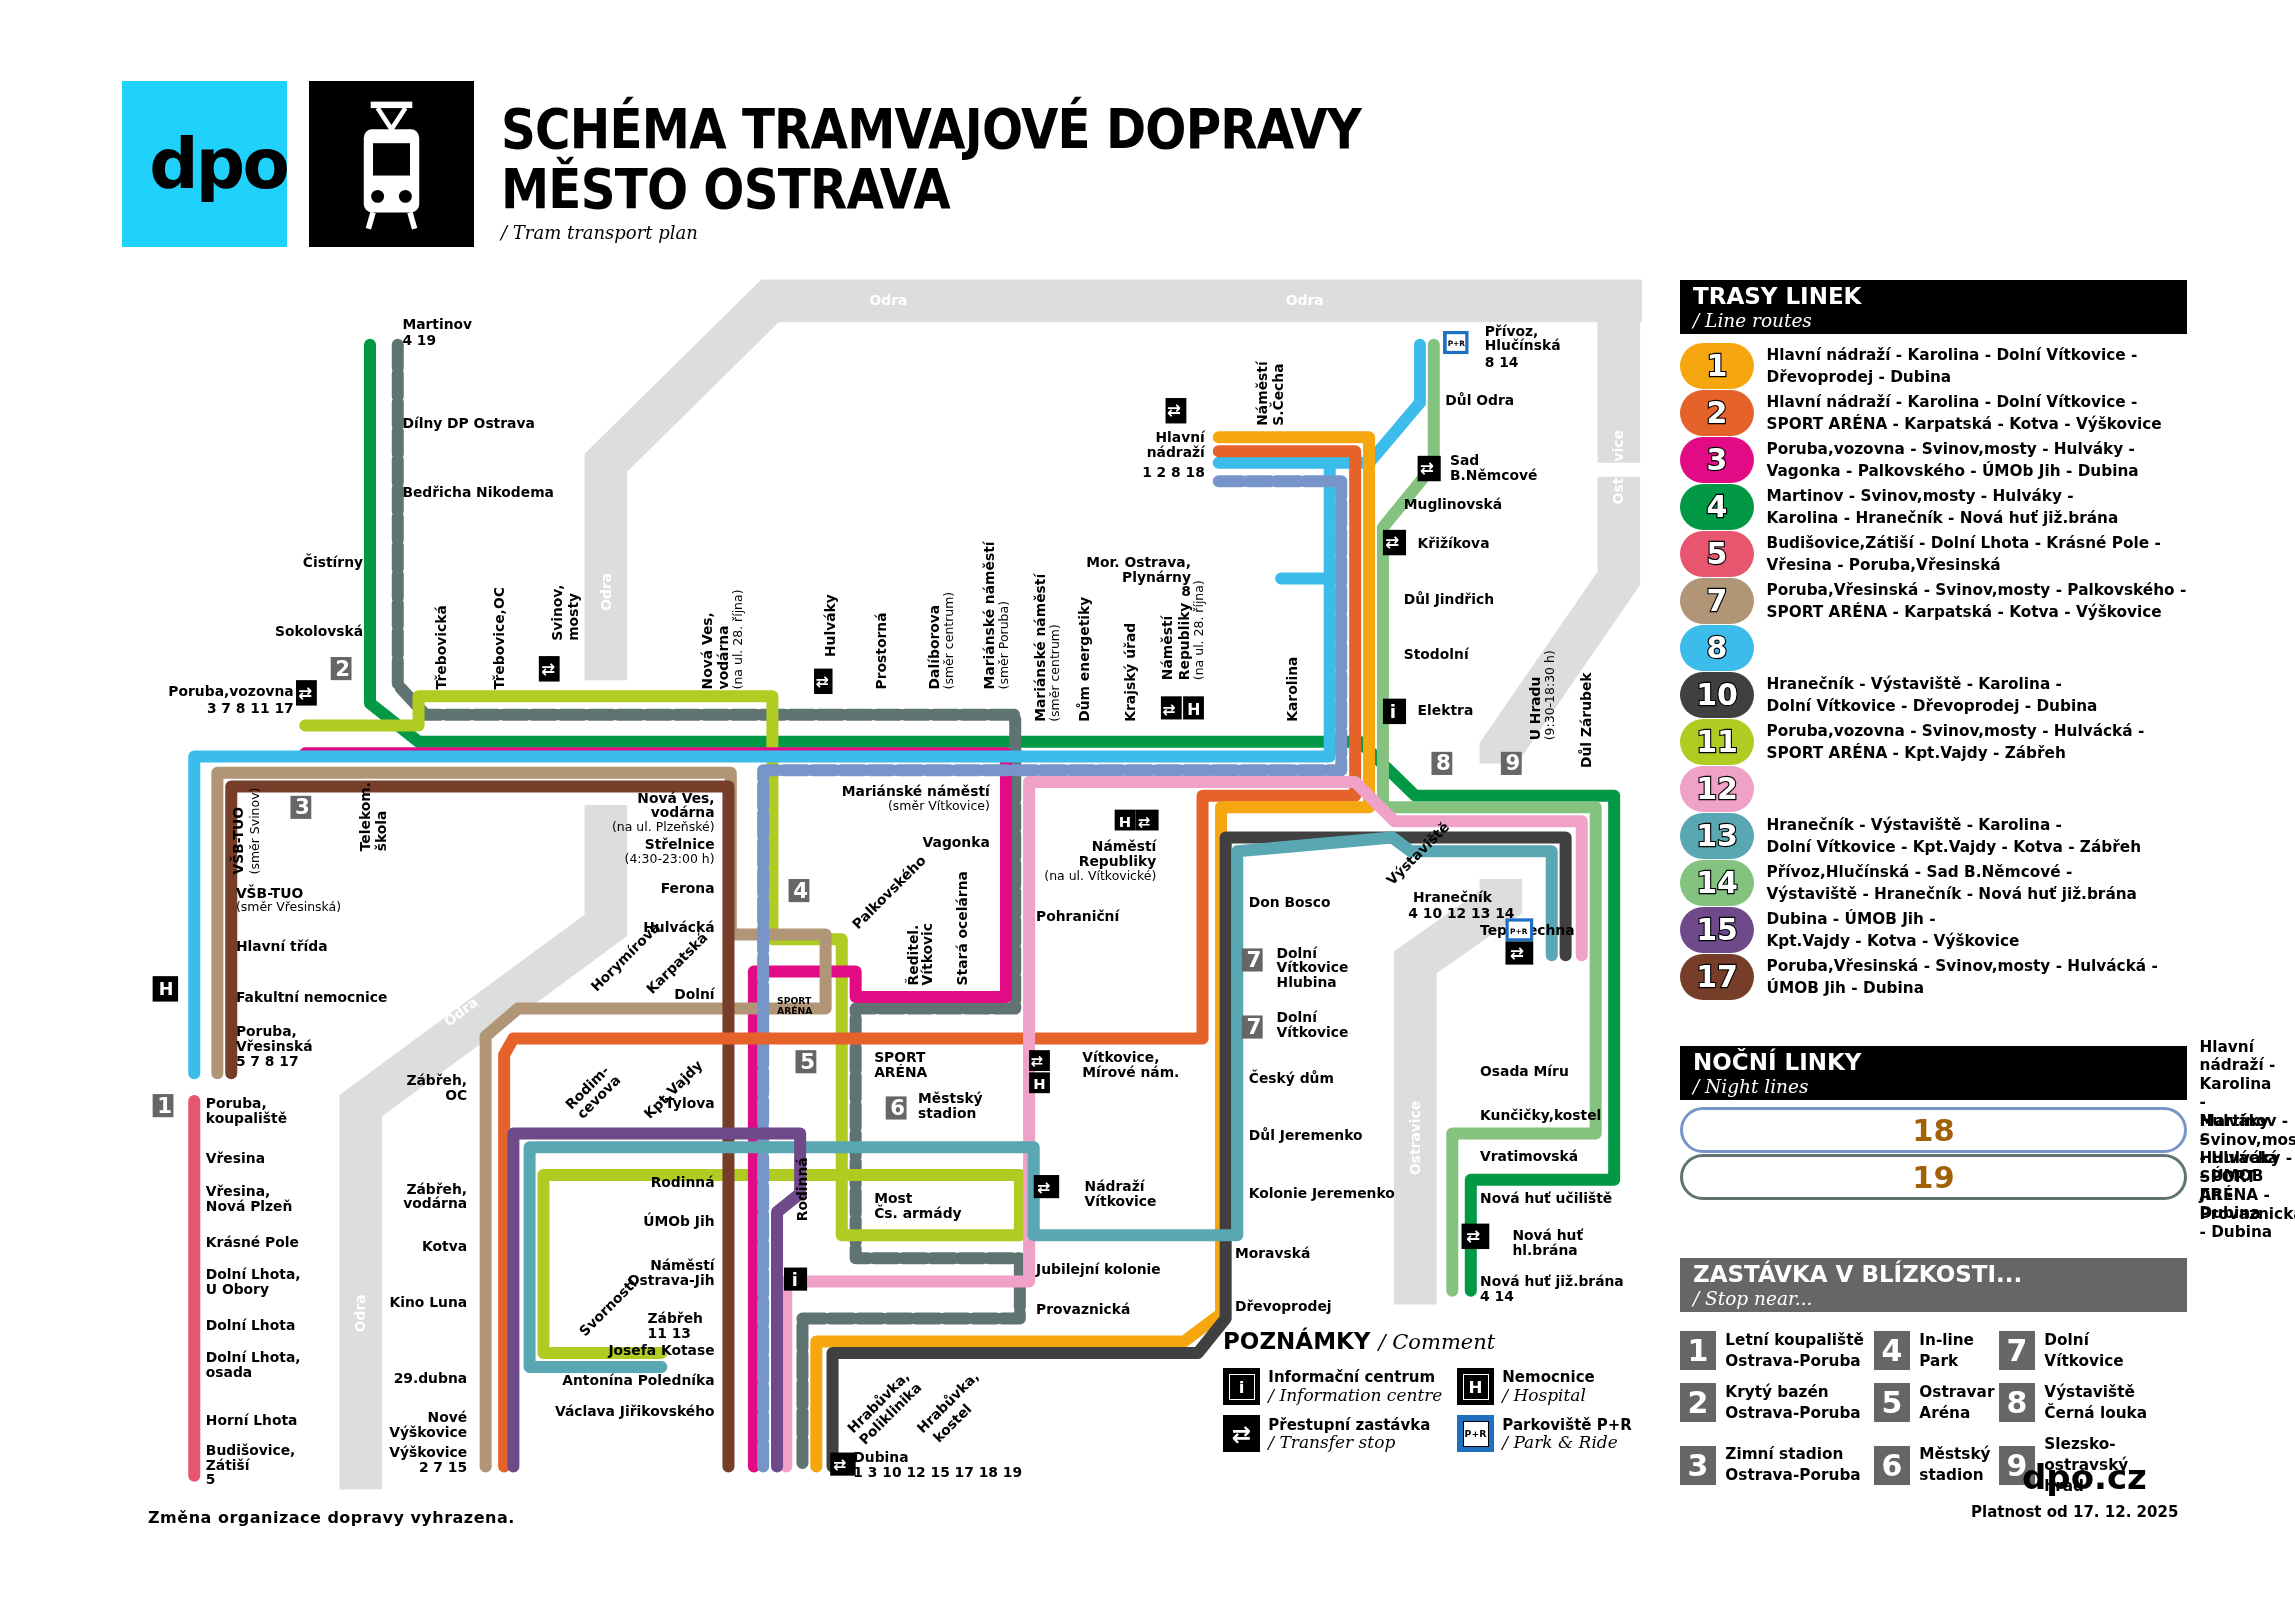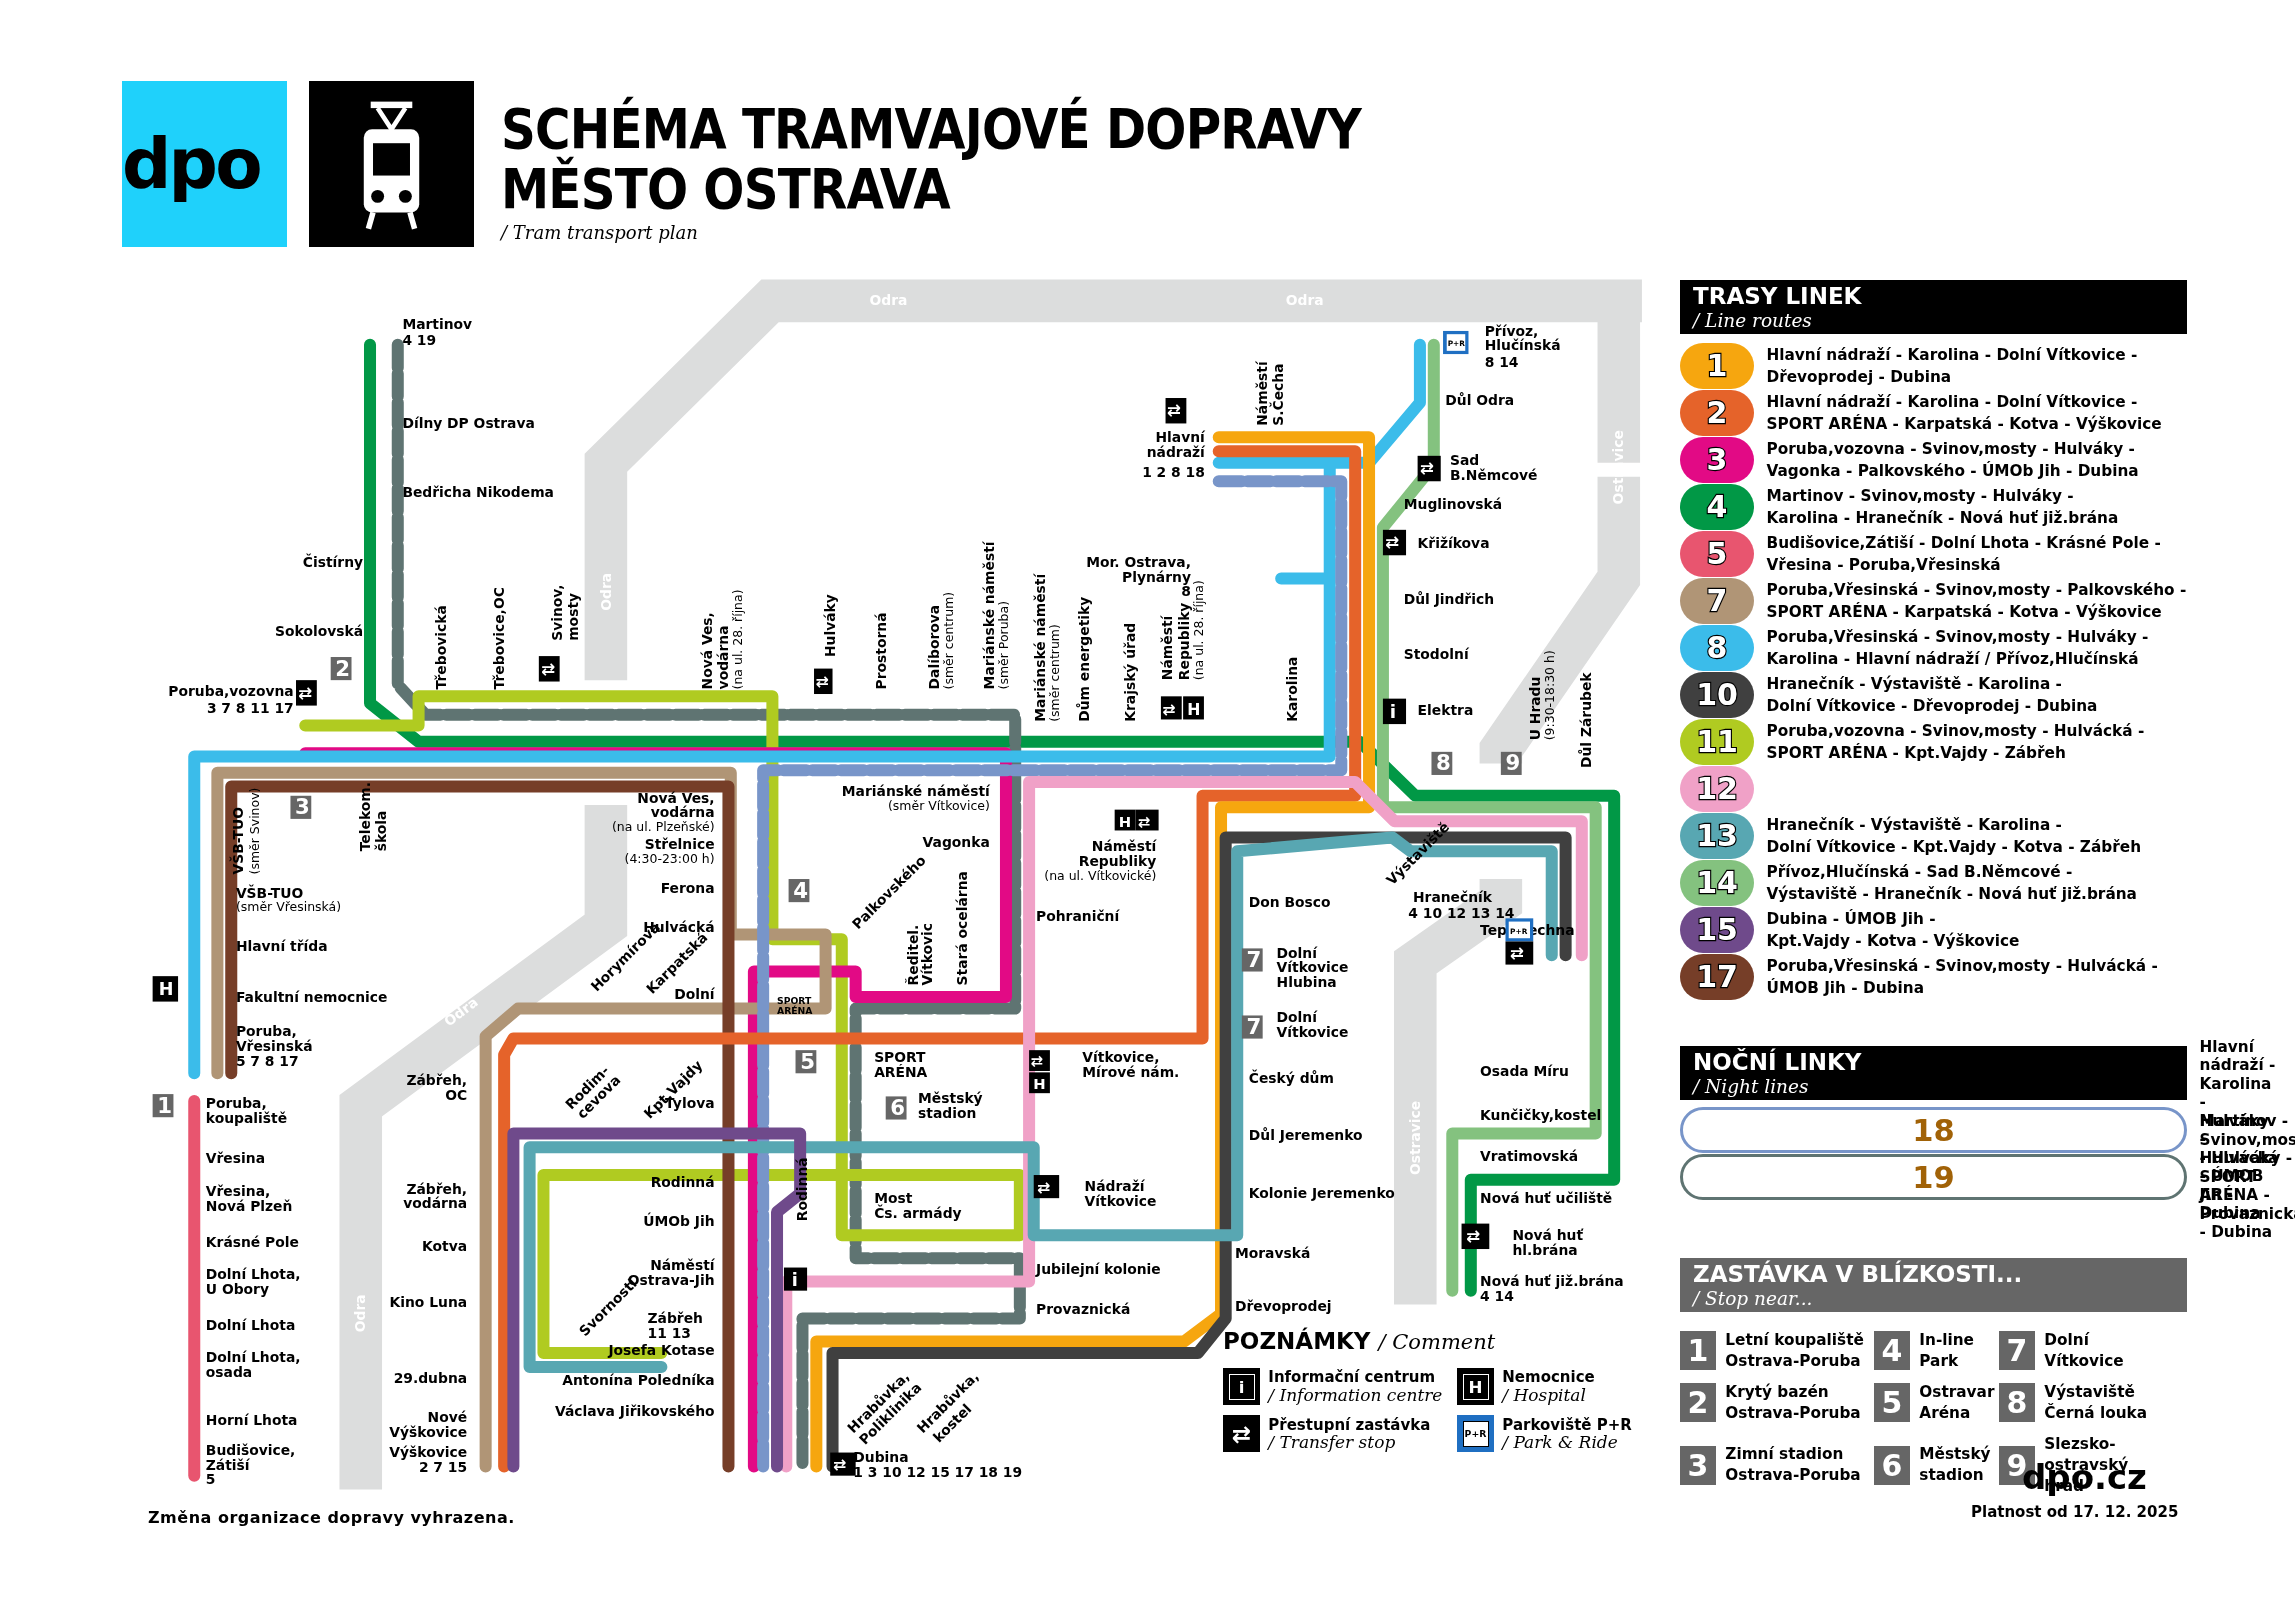--- a/index.html
+++ b/index.html
@@ -1,18 +1,18 @@
 <!DOCTYPE html>
 <html style="font-size:7.4px"><head>
 <meta charset="utf-8">
 <style>
   html,body{margin:0;padding:0;background:#fff;}
   body{width:2295px;height:1623px;position:relative;overflow:hidden;font-family:"DejaVu Sans","Liberation Sans",sans-serif;color:#000;}
   .abs{position:absolute;}
-  .logo-box{left:122px;top:81px;width:165px;height:166px;background:#1fd1fb;display:flex;align-items:center;justify-content:flex-start;}
+  .logo-box{left:122px;top:81px;width:165px;height:166px;background:#1fd1fb;display:flex;align-items:center;justify-content:flex-end;}
   .logo-text{font-family:"DejaVu Sans",sans-serif;font-weight:bold;font-size:69px;letter-spacing:-2.8px;color:#000;}
   .tram-box{left:309px;top:81px;width:165px;height:166px;background:#000;display:flex;align-items:center;justify-content:center;}
   .title{left:501px;top:99px;font-family:"DejaVu Sans",sans-serif;font-weight:bold;font-size:55px;line-height:60px;letter-spacing:-0.9px;transform:scaleX(0.88);transform-origin:left top;white-space:nowrap;}
   .subtitle{left:501px;top:222px;font-family:"DejaVu Serif",serif;font-style:italic;font-size:18px;}
   svg.map{position:absolute;left:0;top:0;}
   .panel-head{background:#000;color:#fff;padding:3px 13px;box-sizing:border-box;}
   .panel-head .h1{font-weight:bold;font-size:23px;line-height:27px;font-family:"DejaVu Sans",sans-serif;}
   .panel-head .h2{font-family:"DejaVu Serif",serif;font-style:italic;font-size:18.5px;line-height:21px;}
   .routes{left:1680px;top:280px;width:507px;}
   .route-row{display:flex;align-items:center;height:47px;}
@@ -456,24 +456,20 @@
     </div>
   <div class="route-row">
       <div class="pill" style="background:#b09576">7</div>
       <div class="route-text">
         <div>Poruba,Vřesinská - Svinov,mosty - Palkovského -</div>
         <div>SPORT ARÉNA - Karpatská - Kotva - Výškovice</div>
       </div>
     </div>
   <div class="route-row">
       <div class="pill" style="background:#3bbcea">8</div>
-      <div class="route-text">
-        <div>Poruba,Vřesinská - Svinov,mosty - Hulváky -</div>
-        <div>Karolina - Hlavní nádraží / Přívoz,Hlučínská</div>
-      </div>
     </div>
   <div class="route-row">
       <div class="pill" style="background:#404040">10</div>
       <div class="route-text">
         <div>Hranečník - Výstaviště - Karolina -</div>
         <div>Dolní Vítkovice - Dřevoprodej - Dubina</div>
       </div>
     </div>
   <div class="route-row">
       <div class="pill" style="background:#b0cb21">11</div>

